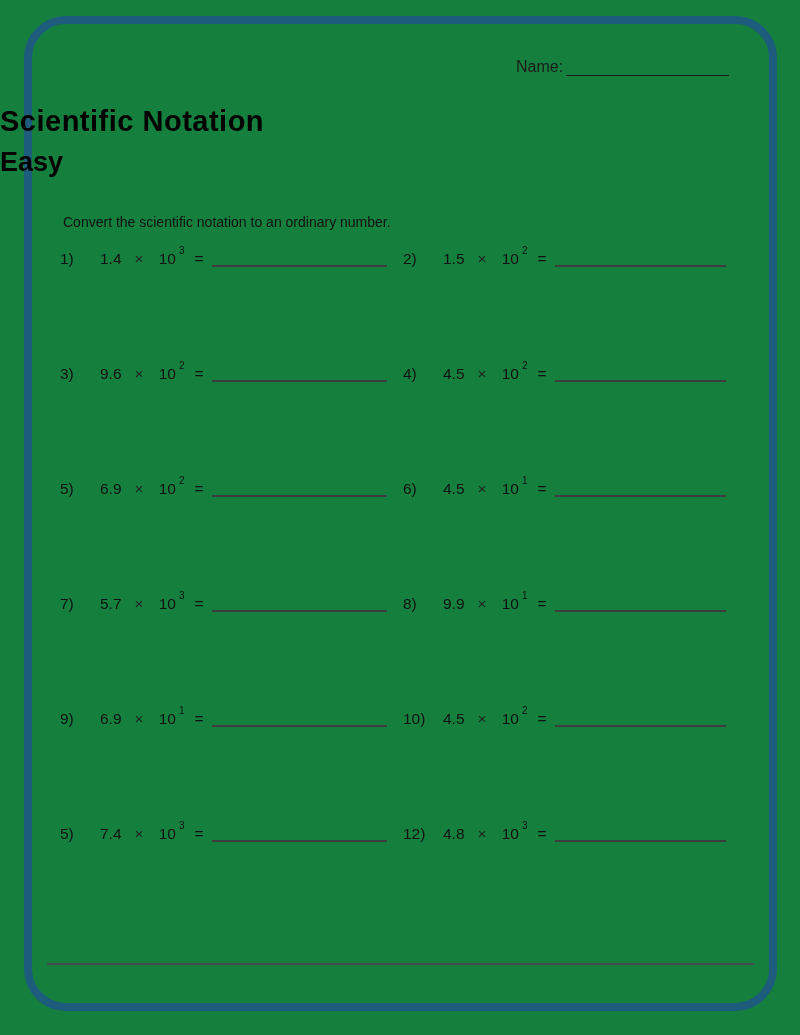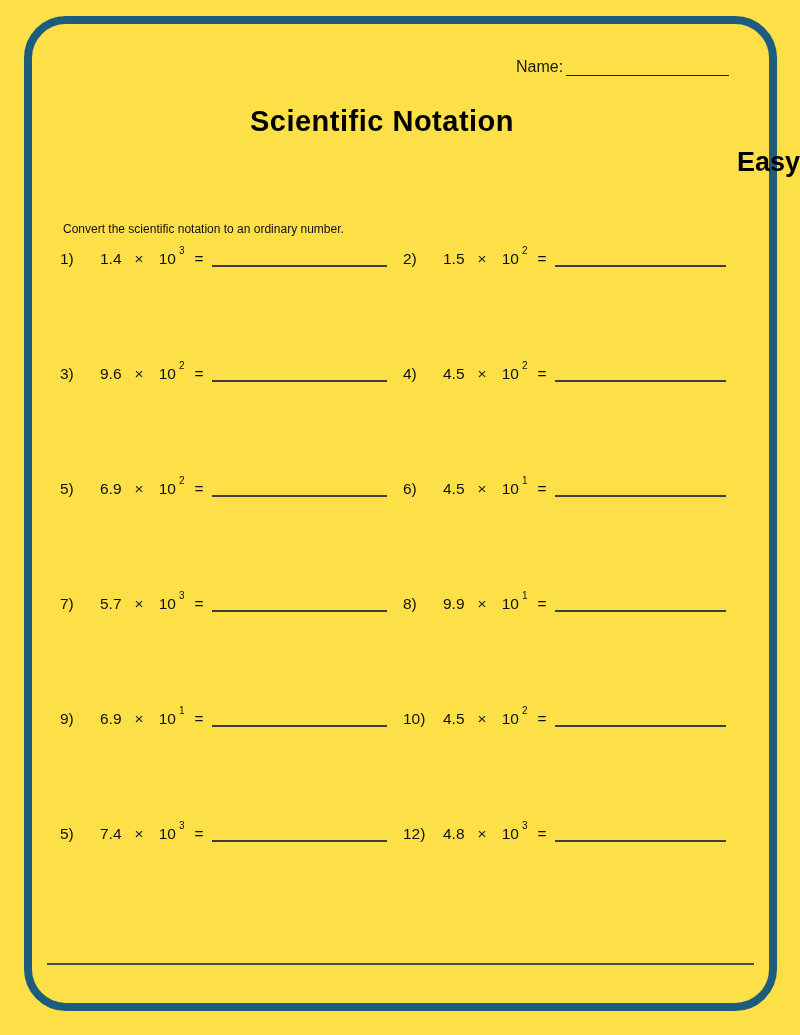--- a/index.html
+++ b/index.html
@@ -1,20 +1,20 @@
 <!DOCTYPE html>
 <html><head>
 <meta charset="utf-8">
 <style>
   * { margin:0; padding:0; box-sizing:border-box; }
   html,body { background:#ffffff; }
   .sheet {
     position:relative;
     width:800px; height:1035px;
-    background:#fde047;
+    background:#15803d;
     font-family:"Liberation Sans", sans-serif;
     color:#1a1a1a;
     overflow:hidden;
   }
   .border-frame {
     position:absolute;
     left:24px; top:16px;
     width:753px; height:995px;
     border:8px solid #1d5c7c;
     border-radius:42px;
@@ -27,33 +27,31 @@
     font-size:16px;
   }
   .name-line {
     display:inline-block;
     width:163px; height:18px;
     border-bottom:1.5px solid #1a1a1a;
     margin-left:3px;
   }
   .title-1 {
     position:absolute; left:0; top:105px; width:700px;
-    text-align:center;
     font-size:29px; font-weight:bold; color:#000;
     letter-spacing:0.5px;
-    margin-left:32px;
   }
   .title-2 {
     position:absolute; left:0; top:147px; width:800px;
-    text-align:right;
+    text-align:left;
     font-size:27px; font-weight:bold; color:#000;
   }
   .instruction {
     position:absolute; left:63px; top:214px;
-    font-size:12px; color:#111;margin-top:8px;
+    font-size:14px; color:#111;
   }
   .problems {
     position:absolute; left:60px; top:250px;
     width:684px;
     display:grid;
     grid-template-columns:343px 341px;
     grid-auto-rows:115px;
   }
   .prob {
     display:flex; align-items:flex-start;

